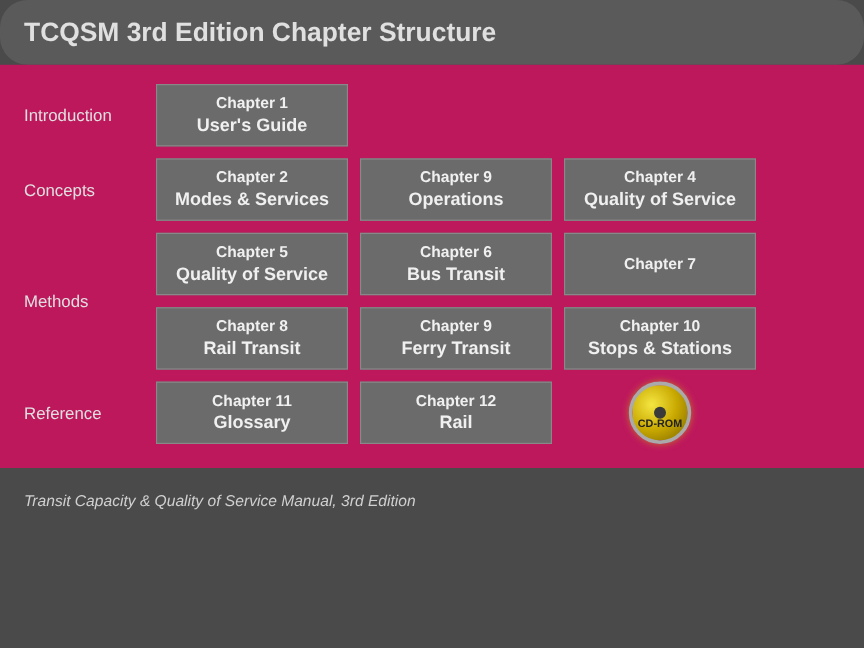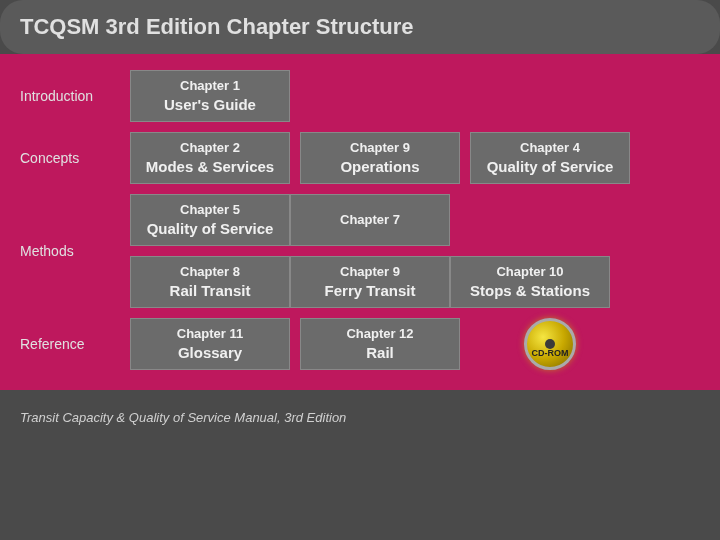--- a/index.html
+++ b/index.html
@@ -84,21 +84,21 @@
 
     .methods-rows {
       display: flex;
       flex-direction: column;
       gap: 10px;
       flex: 1;
     }
 
     .methods-sub-row {
       display: flex;
-      gap: 0;
+      gap: 10px;
     }
 
     .cd-rom {
       width: 160px;
       min-height: 52px;
       display: flex;
       justify-content: center;
       align-items: center;
     }
 
@@ -189,20 +189,24 @@
 
   <div class="row methods-label-wrapper">
     <div class="row-label">Methods</div>
     <div class="methods-rows">
       <div class="methods-sub-row">
         <div class="chapter-box">
           <span class="ch-num">Chapter 5</span>
           <span class="ch-title">Quality of Service</span>
         </div>
         <div class="chapter-box">
+          <span class="ch-num">Chapter 6</span>
+          <span class="ch-title">Bus Transit</span>
+        </div>
+        <div class="chapter-box">
           <span class="ch-num">Chapter 7</span>
         </div>
       </div>
       <div class="methods-sub-row">
         <div class="chapter-box">
           <span class="ch-num">Chapter 8</span>
           <span class="ch-title">Rail Transit</span>
         </div>
         <div class="chapter-box">
           <span class="ch-num">Chapter 9</span>

